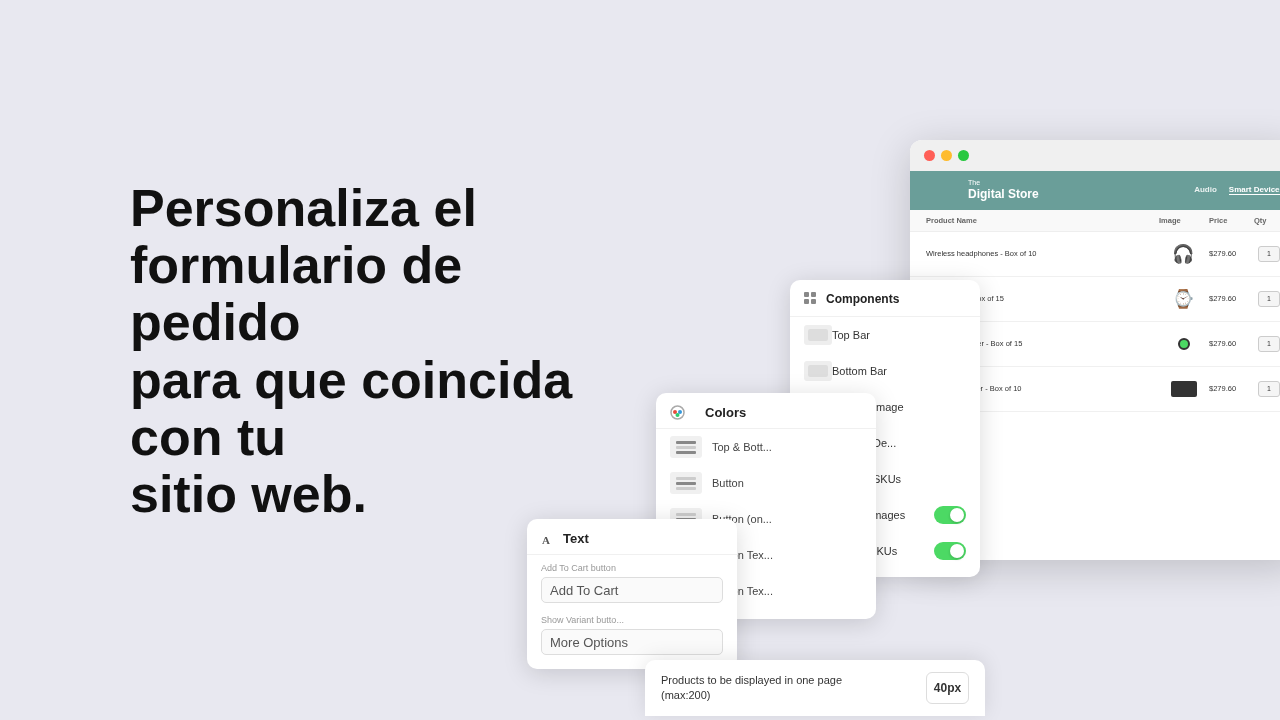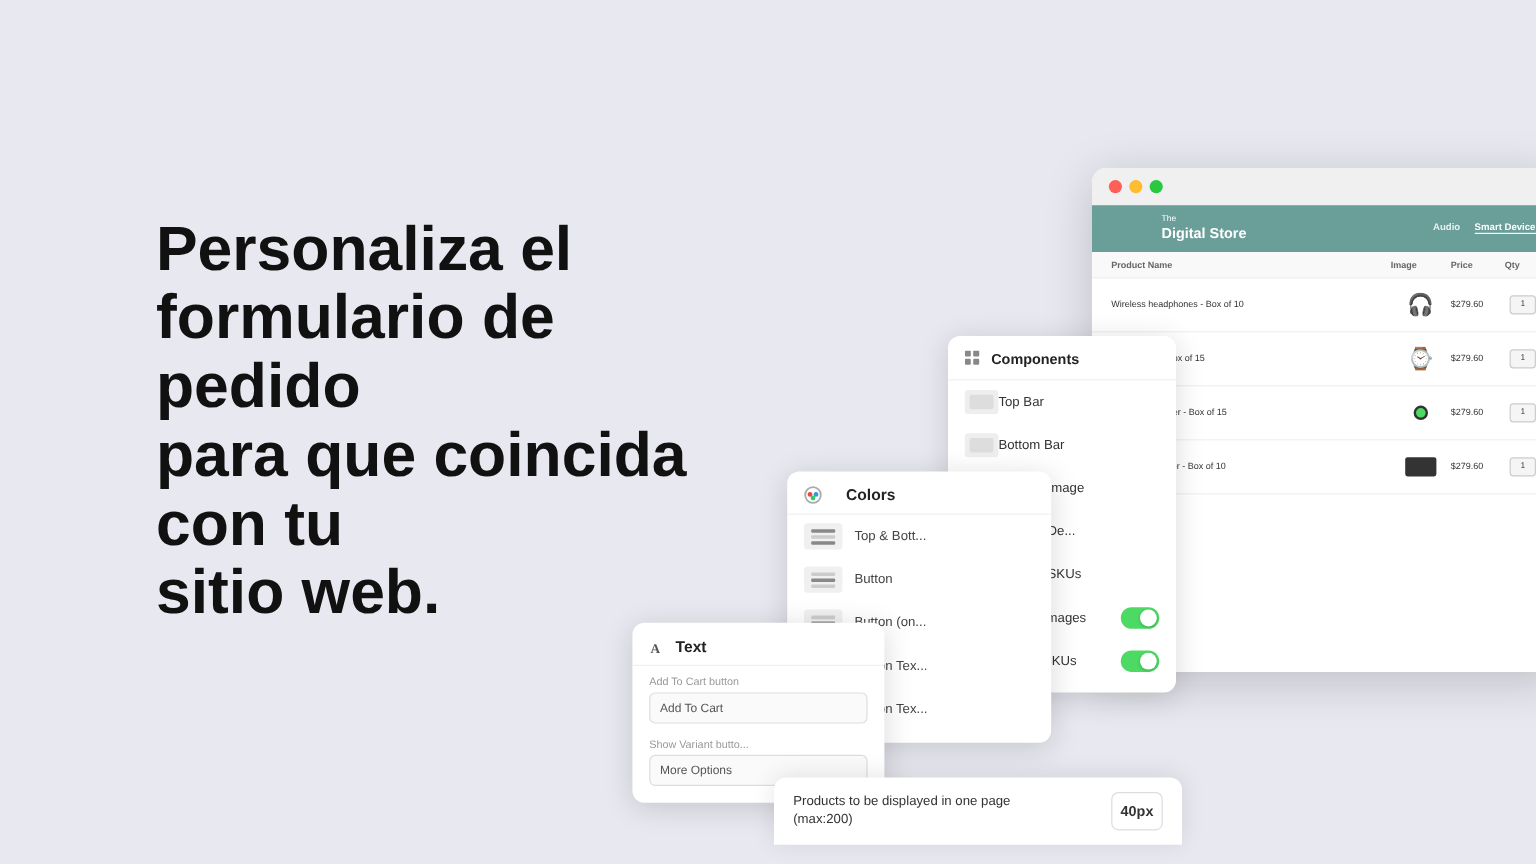--- a/index.html
+++ b/index.html
@@ -277,29 +277,29 @@
     }
     .text-input-mock {
       width: 100%;
       height: 26px;
       border: 1px solid #ddd;
       border-radius: 5px;
       background: #fafafa;
       display: flex;
       align-items: center;
       padding: 0 8px;
-      font-size: 10px;
+      font-size: 13px;
       color: #555;
     }
 
     
     .panel-products-per-page {
       position: absolute;
       right: 295px;
-      bottom: 16px;
+      bottom: 4px;
       width: 340px;
       background: #fff;
       border-radius: 10px 10px 0 0;
       box-shadow: 0 -2px 20px rgba(0,0,0,0.10);
       padding: 12px 16px;
       display: flex;
       align-items: center;
       justify-content: space-between;
     }
     .products-per-page-label {

